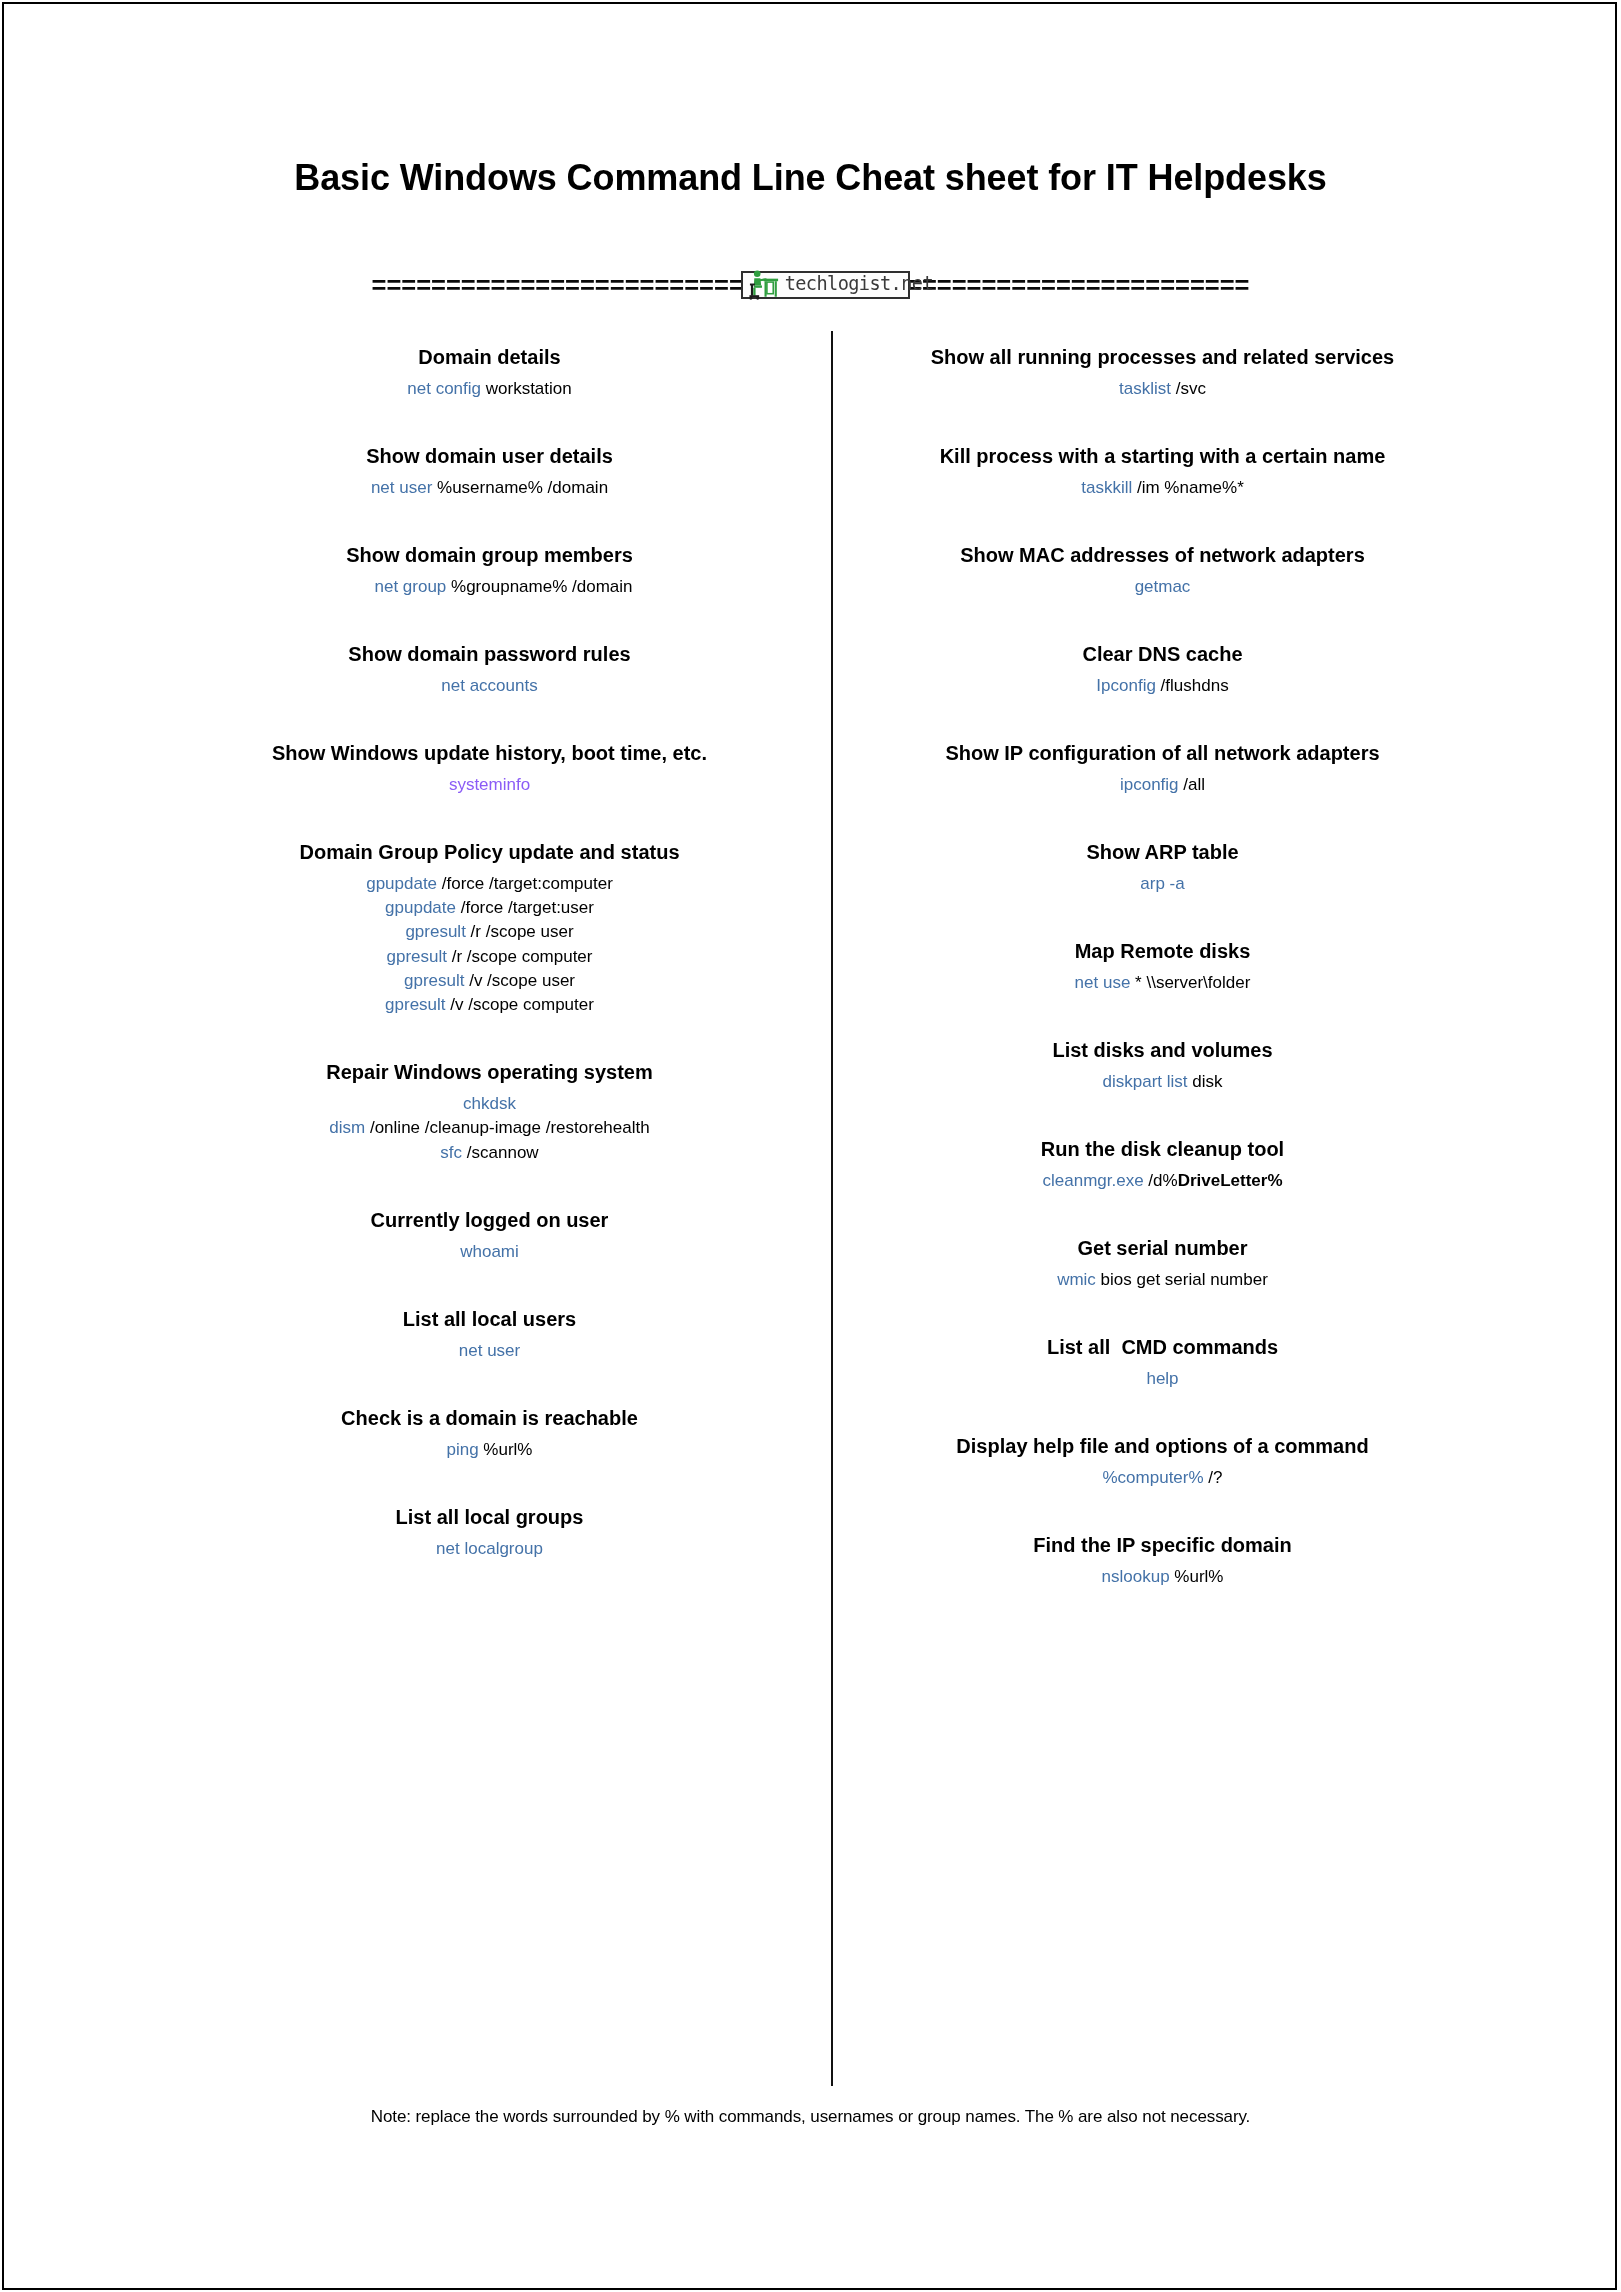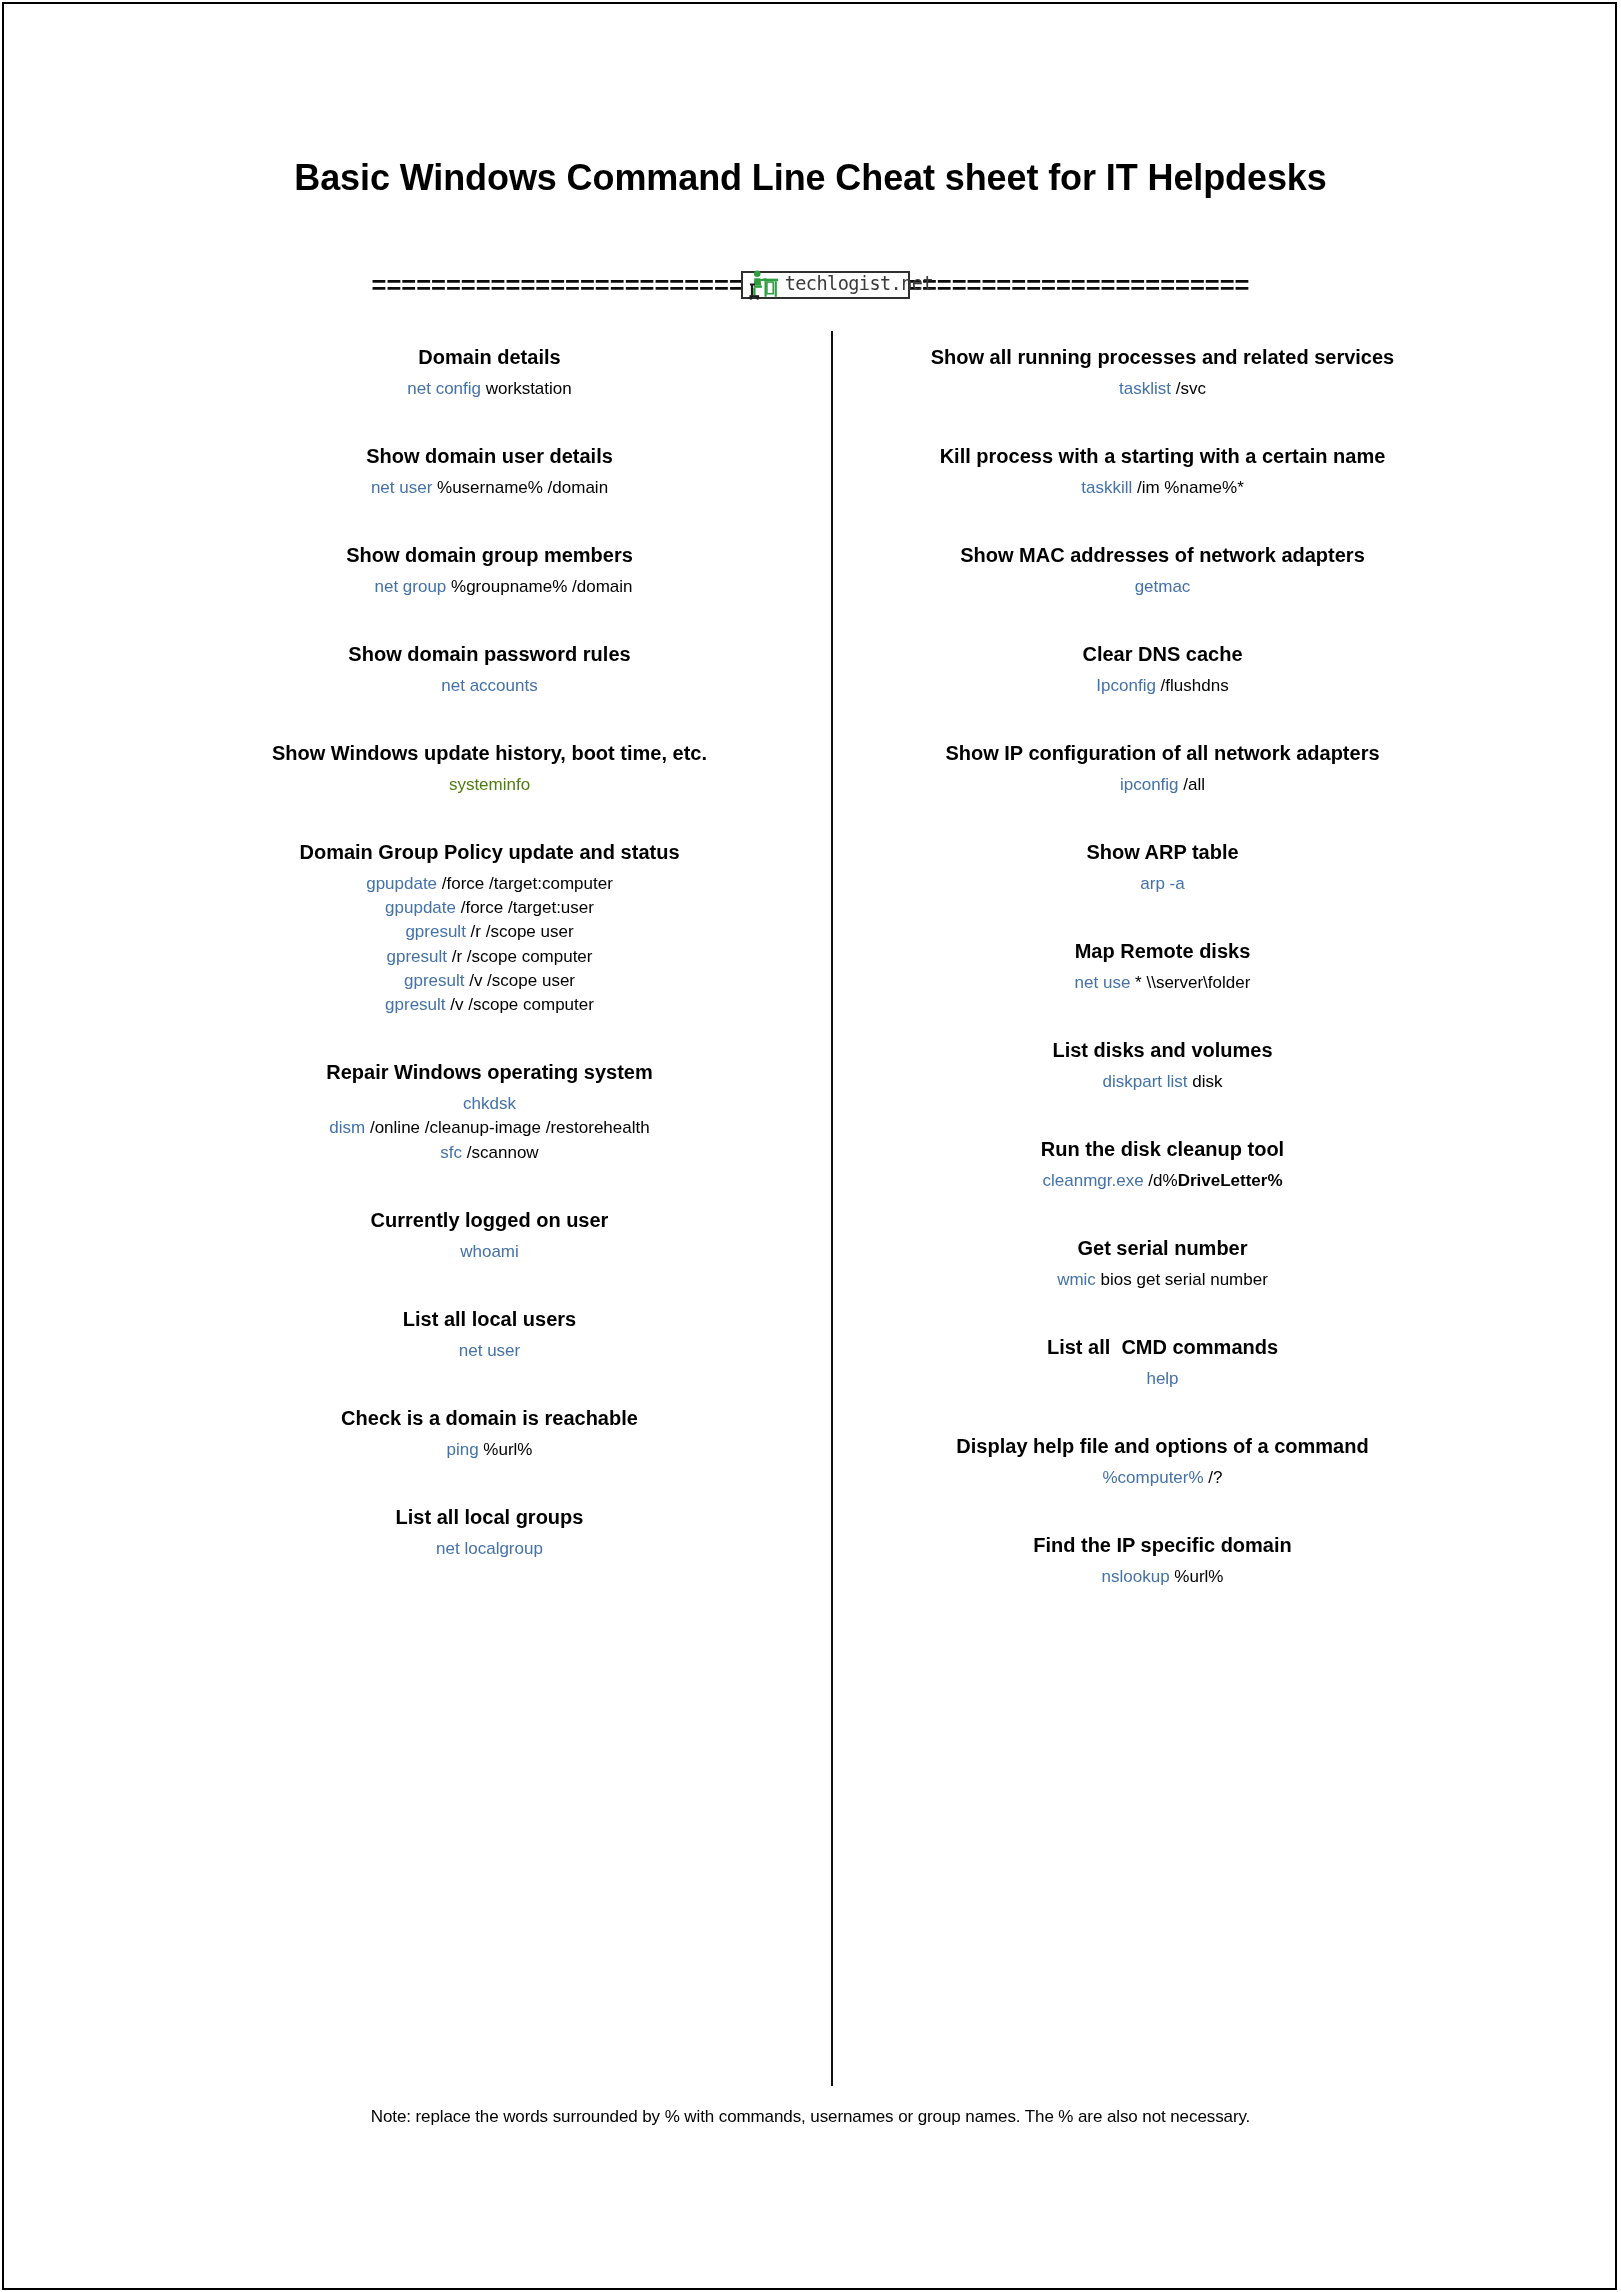--- a/index.html
+++ b/index.html
@@ -223,21 +223,21 @@
         </div>
         <div class="entry">
           <div class="entry-title">Show domain password rules</div>
           <div class="entry-cmds">
             <div class="cmd-line"><span class="cmd" style="color: rgb(68, 114, 168);">net accounts</span></div>
           </div>
         </div>
         <div class="entry">
           <div class="entry-title">Show Windows update history, boot time, etc.</div>
           <div class="entry-cmds">
-            <div class="cmd-line"><span class="cmd" style="color: #4d7c0f;">systeminfo</span></div>
+            <div class="cmd-line"><span class="cmd" style="color: #8b5cf6;">systeminfo</span></div>
           </div>
         </div>
         <div class="entry">
           <div class="entry-title">Domain Group Policy update and status</div>
           <div class="entry-cmds">
             <div class="cmd-line"><span class="cmd" style="color: rgb(68, 114, 168);">gpupdate</span><span class="arg"> /force /target:computer</span></div>
             <div class="cmd-line"><span class="cmd" style="color: rgb(68, 114, 168);">gpupdate</span><span class="arg"> /force /target:user</span></div>
             <div class="cmd-line"><span class="cmd" style="color: rgb(68, 114, 168);">gpresult</span><span class="arg"> /r /scope user</span></div>
             <div class="cmd-line"><span class="cmd" style="color: rgb(68, 114, 168);">gpresult</span><span class="arg"> /r /scope computer</span></div>
             <div class="cmd-line"><span class="cmd" style="color: rgb(68, 114, 168);">gpresult</span><span class="arg"> /v /scope user</span></div>

